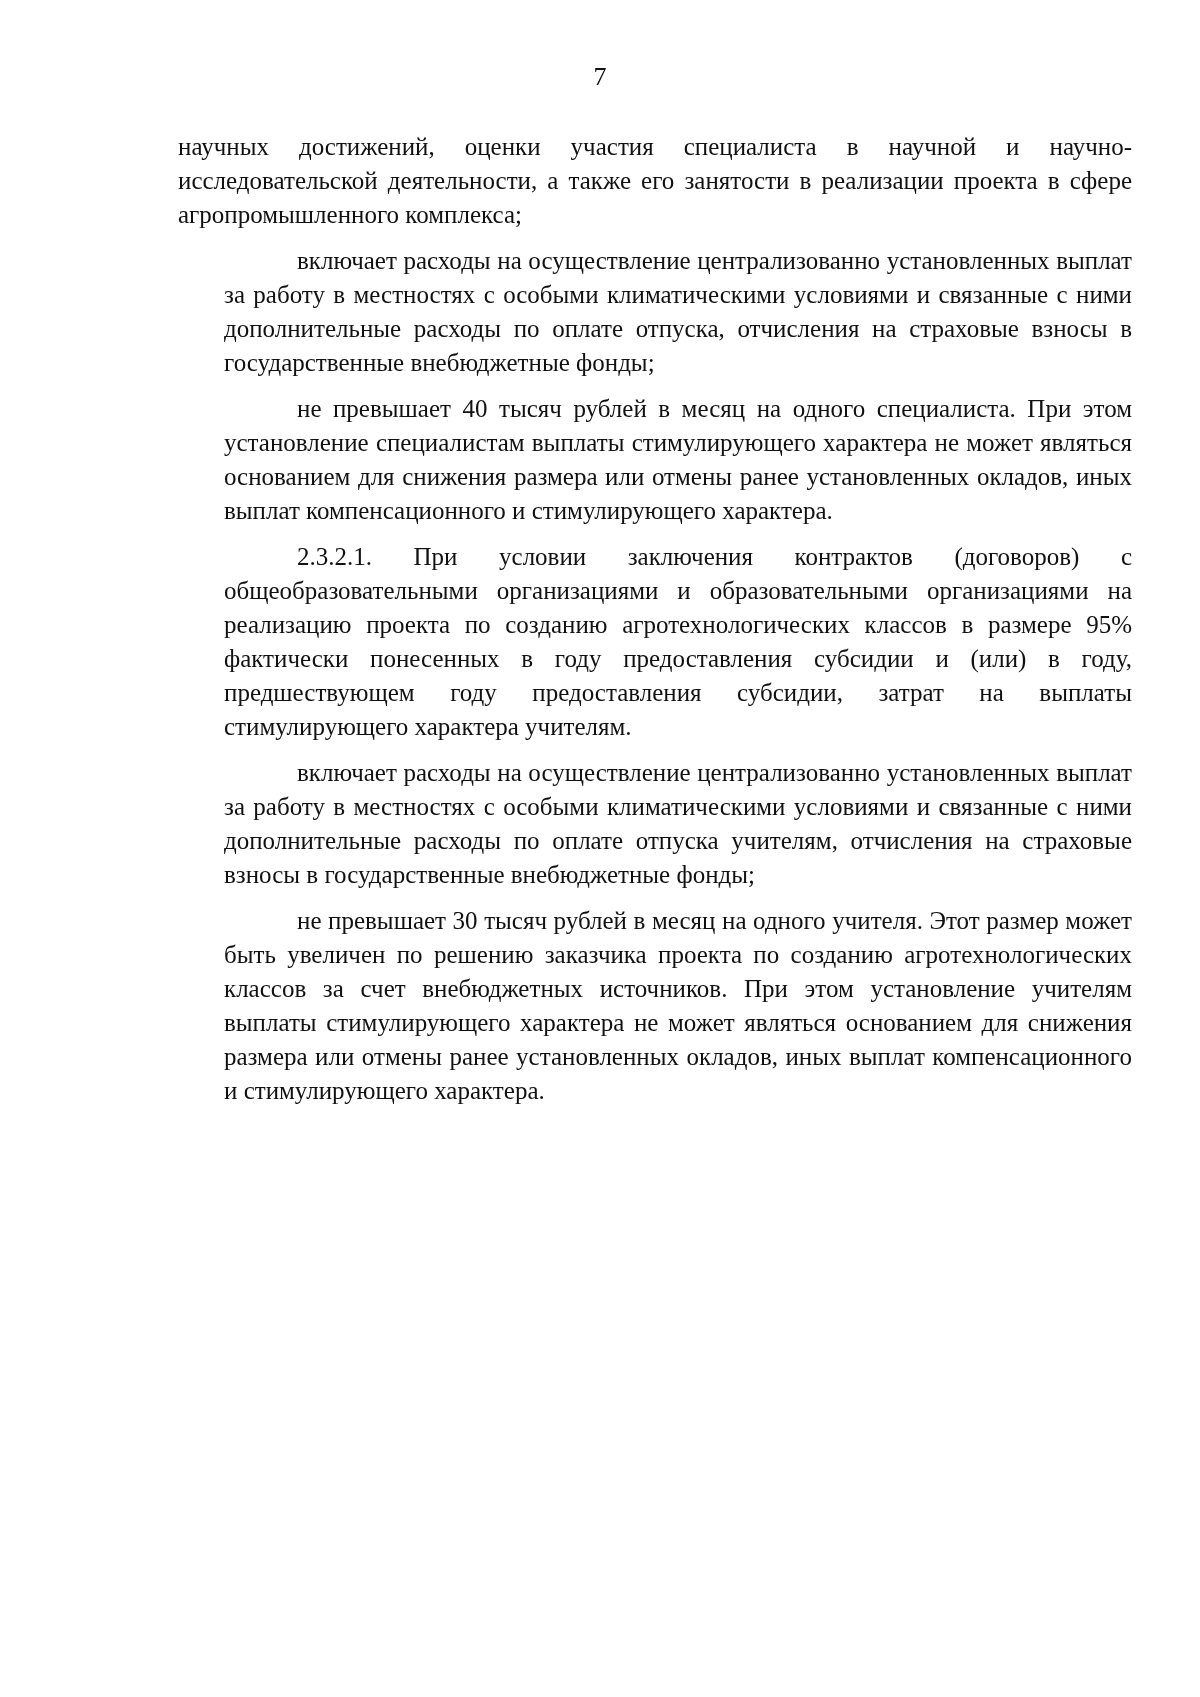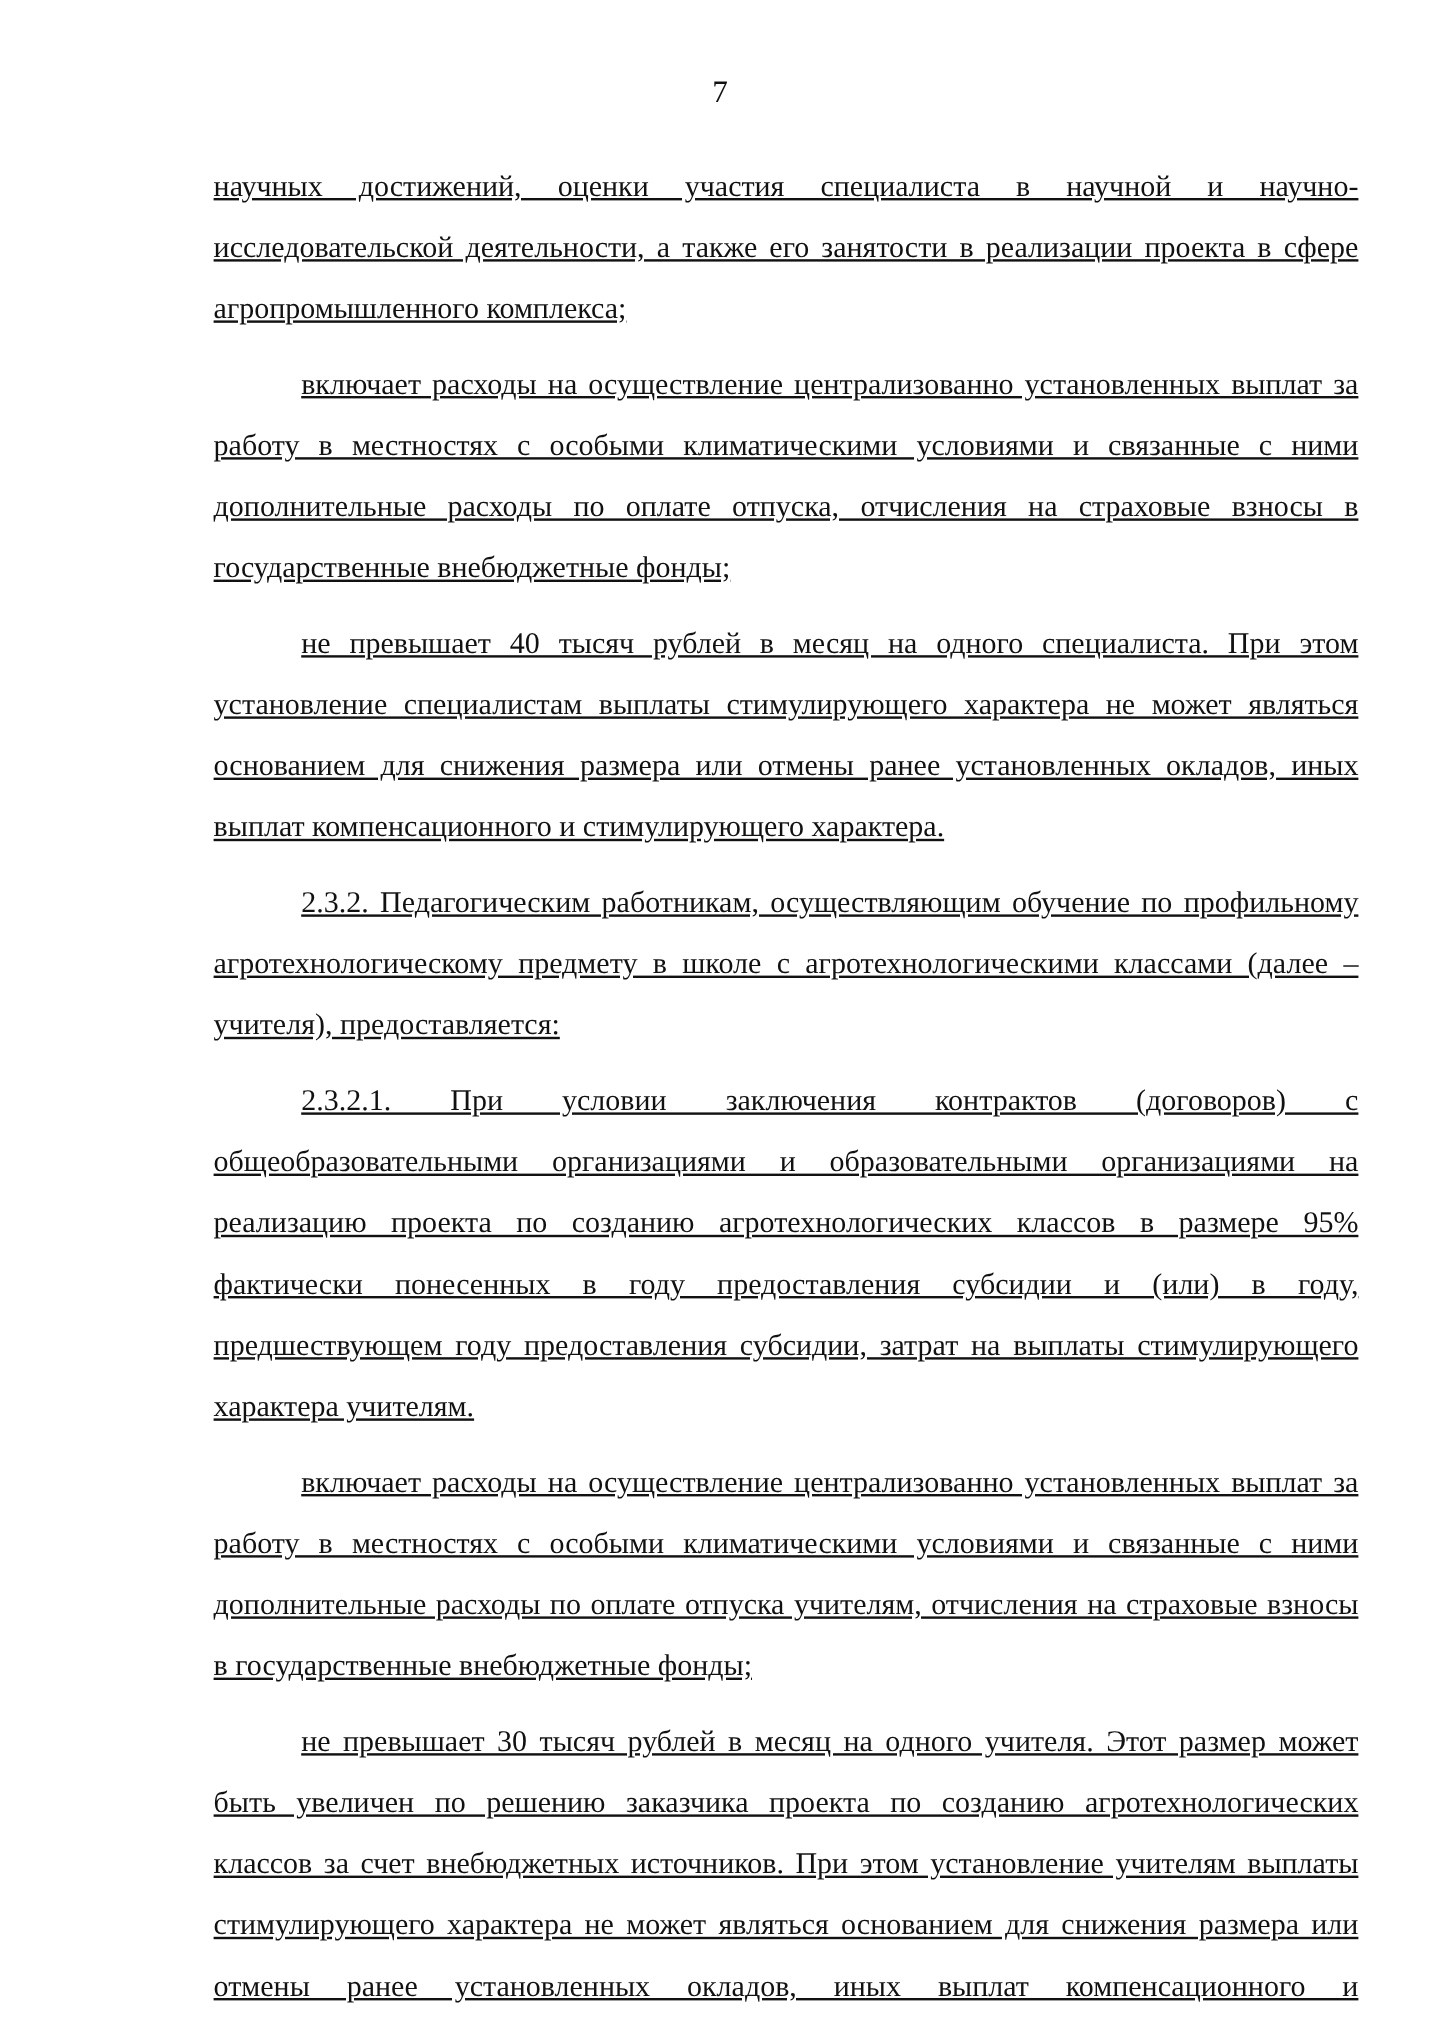--- a/index.html
+++ b/index.html
@@ -11,34 +11,32 @@
     font-size: 25px;
   }
   .page-number {
     position: absolute; top: 62px; left: 0; width: 100%;
     text-align: center; font-size: 26px;
   }
   .body-text {
     position: absolute; left: 178px; top: 130px; width: 954px;
   }
   .para {
-    margin: 0 0 12px 0; text-align: justify; line-height: 51px;
+    margin: 0 0 12px 0; text-align: justify; line-height: 34px;
     text-align-last: left;
-    text-decoration: underline;
   }
-  .indent { text-indent: 73px; }
+  .indent { text-indent: 73px; margin-left: 46px; }
 </style>
 </head>
 <body>
 
 <div class="page">
   <div class="page-number">7</div>
 
   <div class="body-text">
     <p class="para">научных достижений, оценки участия специалиста в научной и научно-исследовательской деятельности, а также его занятости в реализации проекта в сфере агропромышленного комплекса;</p>
     <p class="para indent">включает расходы на осуществление централизованно установленных выплат за работу в местностях с особыми климатическими условиями и связанные с ними дополнительные расходы по оплате отпуска, отчисления на страховые взносы в государственные внебюджетные фонды;</p>
     <p class="para indent">не превышает 40 тысяч рублей в месяц на одного специалиста. При этом установление специалистам выплаты стимулирующего характера не может являться основанием для снижения размера или отмены ранее установленных окладов, иных выплат компенсационного и стимулирующего характера.</p>
-    <p class="para indent">2.3.2. Педагогическим работникам, осуществляющим обучение по профильному агротехнологическому предмету в школе с агротехнологическими классами (далее – учителя), предоставляется:</p>
     <p class="para indent">2.3.2.1. При условии заключения контрактов (договоров) с общеобразовательными организациями и образовательными организациями на реализацию проекта по созданию агротехнологических классов в размере 95% фактически понесенных в году предоставления субсидии и (или) в году, предшествующем году предоставления субсидии, затрат на выплаты стимулирующего характера учителям.</p>
     <p class="para indent">включает расходы на осуществление централизованно установленных выплат за работу в местностях с особыми климатическими условиями и связанные с ними дополнительные расходы по оплате отпуска учителям, отчисления на страховые взносы в государственные внебюджетные фонды;</p>
     <p class="para indent">не превышает 30 тысяч рублей в месяц на одного учителя. Этот размер может быть увеличен по решению заказчика проекта по созданию агротехнологических классов за счет внебюджетных источников. При этом установление учителям выплаты стимулирующего характера не может являться основанием для снижения размера или отмены ранее установленных окладов, иных выплат компенсационного и стимулирующего характера.</p>
   </div>
 </div>
 
 </body></html>

